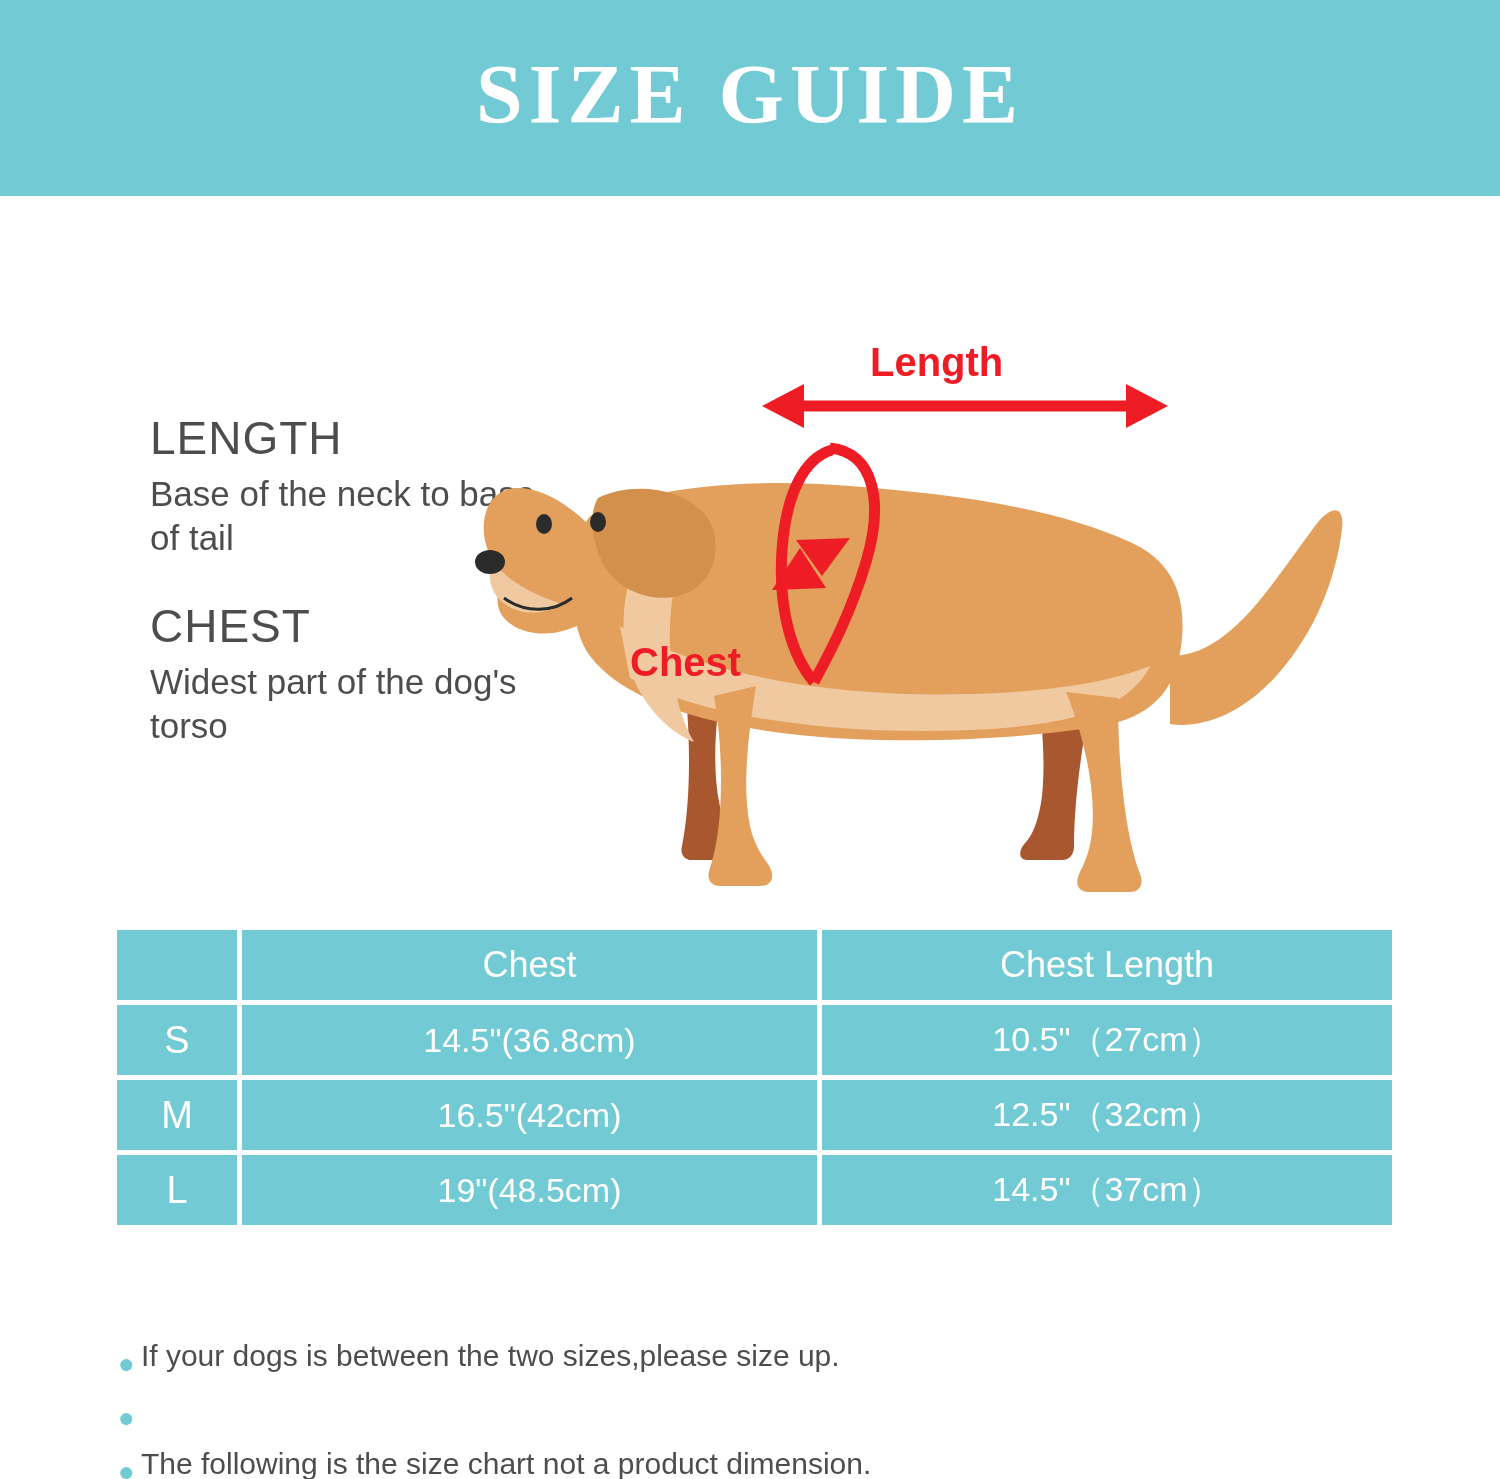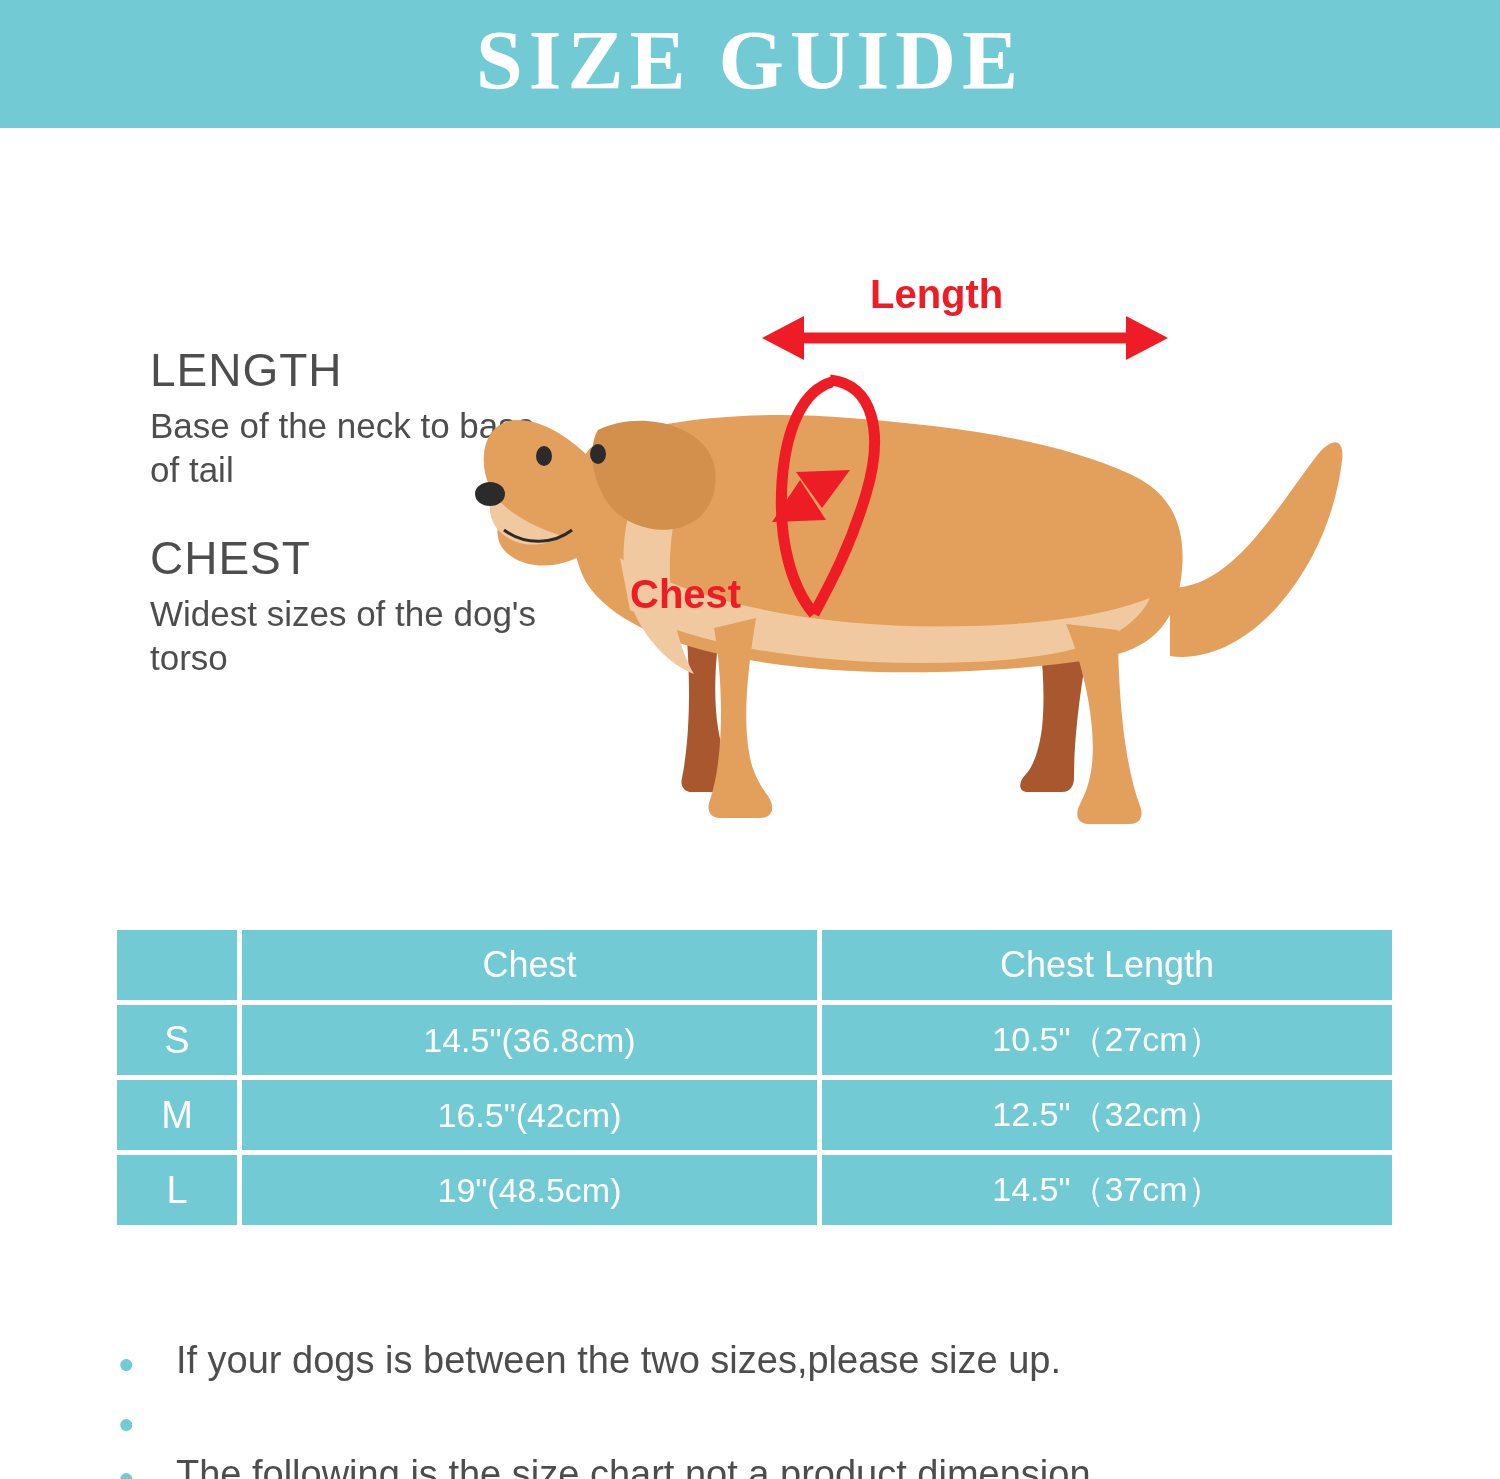--- a/index.html
+++ b/index.html
@@ -11,21 +11,21 @@
     width: 1500px;
     height: 1479px;
     font-family: "Liberation Sans", sans-serif;
     position: relative;
     overflow: hidden;
   }
 
   
   .header {
     width: 100%;
-    height: 128px;
+    height: 196px;
     background: #72cbd4;
     display: flex;
     align-items: center;
     justify-content: center;
     box-sizing: border-box;
   }
   .header-title {
     color: #ffffff;
     font-family: "Liberation Serif", serif;
     font-weight: bold;
@@ -113,43 +113,42 @@
     margin-bottom: 14px;
   }
   .note-bullet {
     color: #72cbd4;
     font-size: 28px;
     line-height: 1;
     margin-right: 6px;
     margin-top: 12px;
   }
   .note-text {
-    font-size: 38px;
+    font-size: 30px;
     color: #4d4d4d;
     line-height: 1.2;
-    margin-left: 35px;
   }
 </style>
 </head>
 <body>
 
 <div class="header">
   <h1 class="header-title">SIZE GUIDE</h1>
 </div>
 
 <div class="mid">
 
   <div class="definitions">
     <div class="def-block">
       <p class="def-term">LENGTH</p>
       <p class="def-desc">Base of the neck to base of tail</p>
     </div>
     <div class="def-block">
       <p class="def-term">CHEST</p>
-      <p class="def-desc">Widest sizes of the dog's torso</p>
+      <p class="def-desc">Widest part of the dog's torso</p>
     </div>
   </div>
 
   <div class="illustration">
     <svg width="960" height="620" viewBox="0 0 960 620" xmlns="http://www.w3.org/2000/svg">
 
       <path d="M700 330 C 760 330, 800 260, 845 200 C 862 177, 875 180, 872 203 C 866 252, 846 305, 808 348 C 772 389, 730 403, 700 398 Z" fill="#e3a05c"></path>
 
       <path d="M560 330 C 572 380, 576 430, 572 470 C 568 500, 560 512, 556 516 C 548 524, 548 534, 558 534 L 592 534 C 600 534, 604 528, 604 520 C 604 470, 614 400, 628 345 Z" fill="#a8572f"></path>
 

